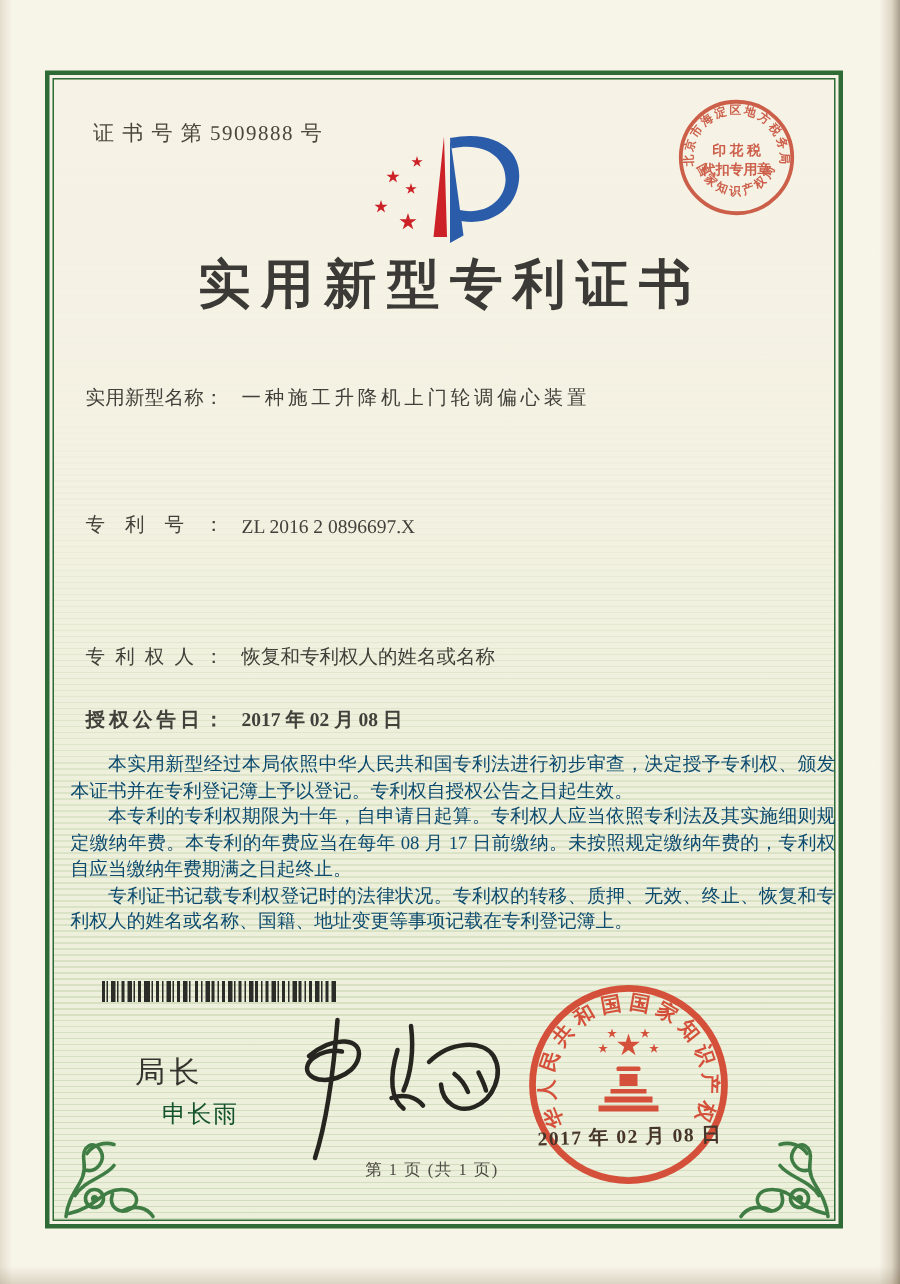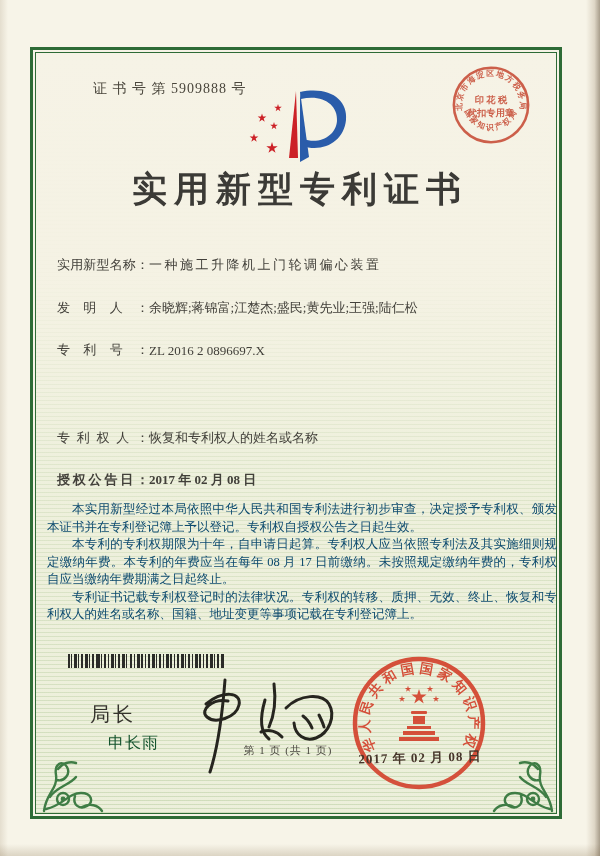--- a/index.html
+++ b/index.html
@@ -28,48 +28,48 @@
   .border-inner{
     position:absolute;left:2px;top:2px;right:2px;bottom:2px;
     border:1px solid #2e6b36;
     background:
       linear-gradient(180deg,rgba(246,243,230,1) 0%,rgba(245,242,228,.95) 30%,rgba(238,240,220,.55) 55%,rgba(228,236,208,.18) 100%),
       repeating-linear-gradient(0deg,rgba(140,175,110,.35) 0 1px,rgba(255,255,255,0) 1px 4px),
       #eef0dd;
   }
 
   .abs{position:absolute;}
-  .cert-no{left:62px;top:80px;font-size:14px;color:#4a463c;letter-spacing:1px;margin-left:31px;}
+  .cert-no{left:62px;top:80px;font-size:14px;color:#4a463c;letter-spacing:1px;}
   .title{left:0;top:166px;width:600px;text-align:center;
     font-size:35px;font-weight:bold;color:#3b3a36;letter-spacing:7px;}
 
   .field{left:57px;width:500px;font-size:13px;color:#42403a;white-space:nowrap;}
   .field .lbl{display:inline-block;width:92px;text-align:justify;text-align-last:justify;vertical-align:bottom;}
-  .field .val{margin-left:0;}
+  .field .val{margin-left:12px;}
   .val-spaced{letter-spacing:2.5px;}
   .f0{top:256px;} .f1{top:299px;} .f2{top:341px;} .f3{top:385px;} .f4{top:429px;} .f5{top:471px;font-weight:bold;}
 
   .paras{left:47px;top:501px;width:510px;}
   .paras p{margin:0;font-size:12.5px;line-height:17.5px;color:#0c4a6e;text-indent:2em;text-align:justify;}
 
   .barcode{left:68px;top:654px;}
   .director{left:90px;top:701px;font-size:20px;color:#35332d;letter-spacing:3px;}
   .director2{left:108px;top:733px;font-size:16px;color:#14532d;letter-spacing:1px;}
   .sig{left:168px;top:672px;}
 
   .seal{left:349px;top:653px;}
   .seal-date{left:350px;top:749px;width:140px;text-align:center;font-size:13px;font-weight:bold;
     color:#46352a;letter-spacing:1px;z-index:5;transform:rotate(-1.5deg);}
   .stamp{left:447px;top:61px;opacity:.9;}
 
   .corner{width:84px;height:84px;}
   .corner-l{left:36px;bottom:39px;}
   .corner-r{right:40px;bottom:39px;transform:scaleX(-1);}
 
-  .footer{left:0;top:743px;width:576px;text-align:center;font-size:11px;color:#4c4a42;letter-spacing:1px;}
+  .footer{left:0;top:772px;width:576px;text-align:center;font-size:11px;color:#4c4a42;letter-spacing:1px;}
 </style>
 </head>
 <body>
 
 <div class="page">
 
   <div class="border-outer">
     <div class="border-inner"></div>
   </div>
 
@@ -101,23 +101,20 @@
       <polygon transform="translate(36,40) scale(4)" points="0,-1 0.22,-0.31 0.95,-0.31 0.36,0.12 0.59,0.81 0,0.38 -0.59,0.81 -0.36,0.12 -0.95,-0.31 -0.22,-0.31"></polygon>
       <polygon transform="translate(16,52) scale(4.6)" points="0,-1 0.22,-0.31 0.95,-0.31 0.36,0.12 0.59,0.81 0,0.38 -0.59,0.81 -0.36,0.12 -0.95,-0.31 -0.22,-0.31"></polygon>
       <polygon transform="translate(34,62) scale(6)" points="0,-1 0.22,-0.31 0.95,-0.31 0.36,0.12 0.59,0.81 0,0.38 -0.59,0.81 -0.36,0.12 -0.95,-0.31 -0.22,-0.31"></polygon>
     </g>
   </svg>
 
   <div class="abs title">实用新型专利证书</div>
 
   <div class="abs field f0">
     <span class="lbl">实用新型名称：</span><span class="val val-spaced">一种施工升降机上门轮调偏心装置</span>
-  </div>
-  <div class="abs field f1">
-    <span class="lbl">发明人：</span><span class="val">余晓辉;蒋锦富;江楚杰;盛民;黄先业;王强;陆仁松</span>
   </div>
   <div class="abs field f2">
     <span class="lbl">专利号：</span><span class="val">ZL 2016 2 0896697.X</span>
   </div>
   <div class="abs field f4">
     <span class="lbl">专利权人：</span><span class="val">恢复和专利权人的姓名或名称</span>
   </div>
   <div class="abs field f5">
     <span class="lbl">授权公告日：</span><span class="val">2017 年 02 月 08 日</span>
   </div>

